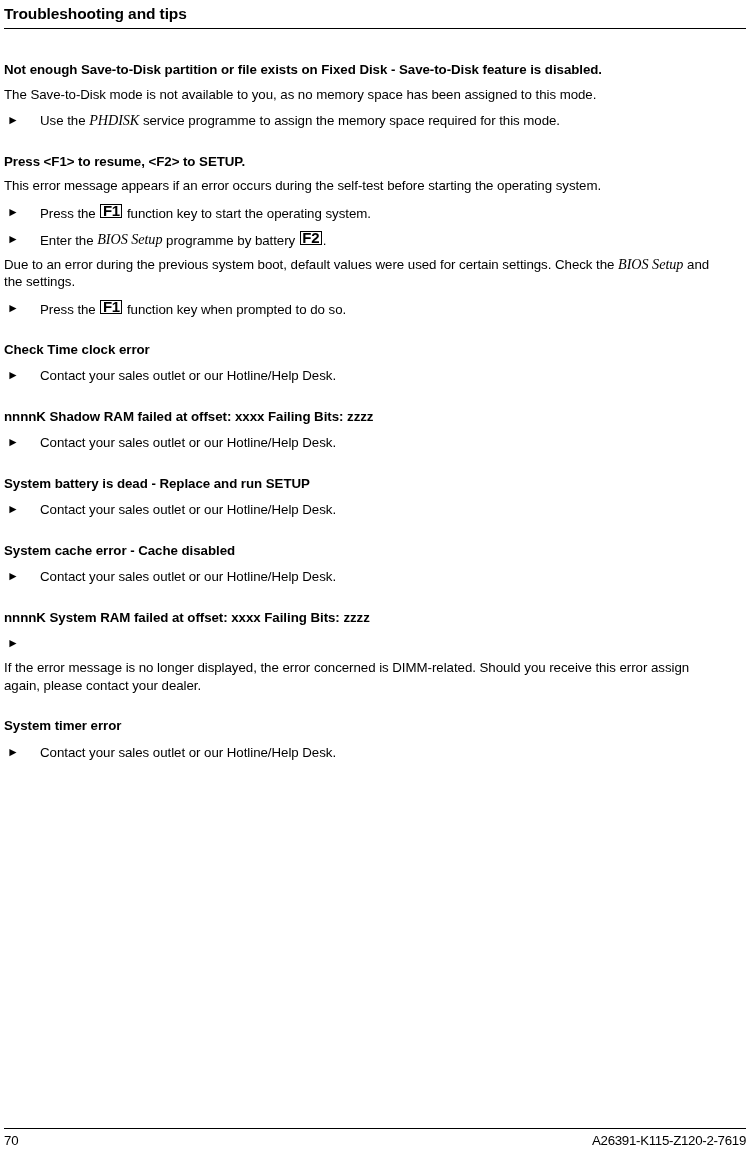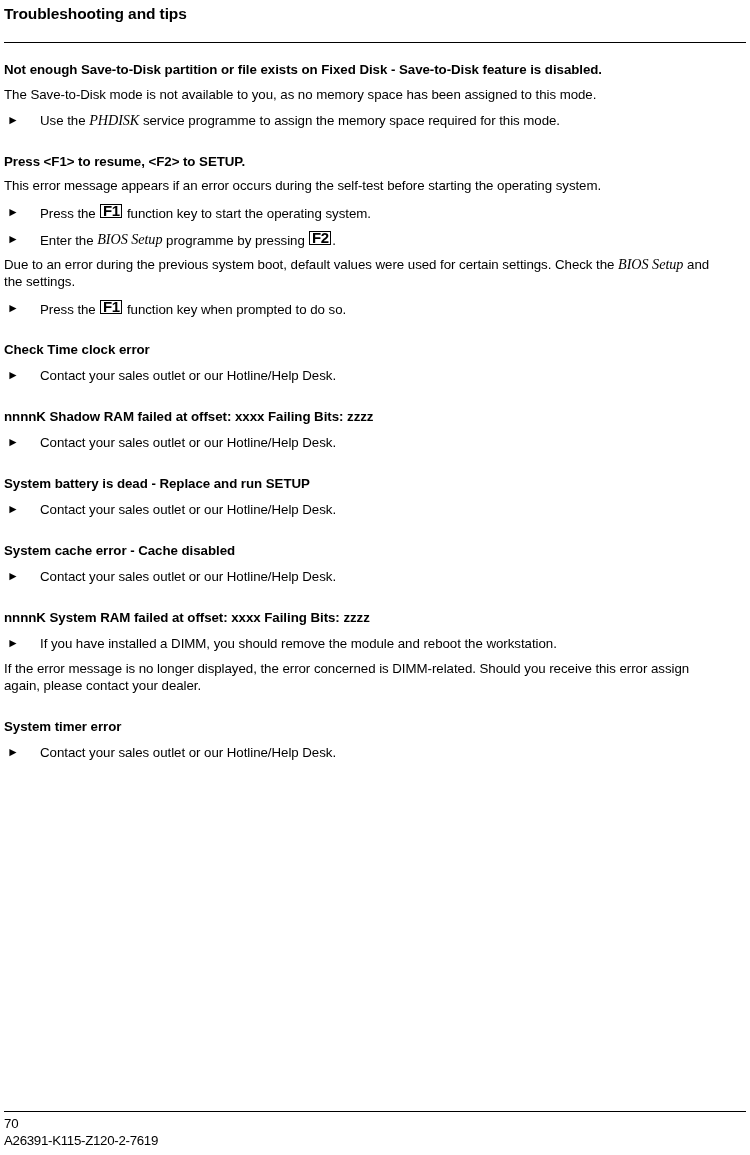--- a/index.html
+++ b/index.html
@@ -30,21 +30,21 @@
     position: absolute;
     left: 4px;
     right: 4px;
     top: 4px;
   }
   .header-title {
     font-size: 15.5px;
     font-weight: bold;
     line-height: 19px;
     letter-spacing: -0.1px;
-    padding-bottom: 18px;
+    padding-bottom: 4px;
   }
   .header-rule {
     border-top: 1.6px solid #000;
     width: 742px;
     margin-top: 1px;
   }
 
   
   .content {
     position: absolute;
@@ -120,21 +120,20 @@
     border-top: 1.6px solid #000;
     width: 742px;
   }
   .footer-row {
     display: flex;
     justify-content: space-between;
     align-items: baseline;
     font-size: 13.3px;
     line-height: 17px;
     padding-top: 3px;
-    flex-direction: column;
   }
   .footer-page { letter-spacing: -0.2px; }
   .footer-id { letter-spacing: -0.3px; }
 </style>
 </head>
 <body>
 
 <div class="page">
 
   <div class="header">
@@ -149,21 +148,21 @@
     <div class="step">
       <span class="bullet">►</span><span>Use the </span><span class="smallcaps">PHDISK</span><span> service programme to assign the memory space required for this mode.</span>
     </div>
 
     <h2 class="msg spaced">Press &lt;F1&gt; to resume, &lt;F2&gt; to SETUP.</h2>
     <p class="para">This error message appears if an error occurs during the self-test before starting the operating system.</p>
     <div class="step">
       <span class="bullet">►</span><span>Press the </span><span class="key">F1</span><span> function key to start the operating system.</span>
     </div>
     <div class="step">
-      <span class="bullet">►</span><span>Enter the </span><span class="smallcaps">BIOS Setup</span><span> programme by pressing </span><span class="key">F2</span><span>.</span>
+      <span class="bullet">►</span><span>Enter the </span><span class="smallcaps">BIOS Setup</span><span> programme by battery </span><span class="key">F2</span><span>.</span>
     </div>
 
     <p class="para"><span>Due to an error during the previous system boot, default values were used for certain settings. Check the </span><span class="smallcaps">BIOS Setup</span><span> and the settings.</span></p>
     <div class="step">
       <span class="bullet">►</span><span>Press the </span><span class="key">F1</span><span> function key when prompted to do so.</span>
     </div>
 
     <h2 class="msg spaced">Check Time clock error</h2>
     <div class="step">
       <span class="bullet">►</span><span>Contact your sales outlet or our Hotline/Help Desk.</span>
@@ -179,21 +178,21 @@
       <span class="bullet">►</span><span>Contact your sales outlet or our Hotline/Help Desk.</span>
     </div>
 
     <h2 class="msg spaced">System cache error - Cache disabled</h2>
     <div class="step">
       <span class="bullet">►</span><span>Contact your sales outlet or our Hotline/Help Desk.</span>
     </div>
 
     <h2 class="msg spaced">nnnnK System RAM failed at offset: xxxx Failing Bits: zzzz</h2>
     <div class="step">
-      <span class="bullet">►</span><span>If you have installed a DIMM, you should remove the module and reboot the workstation.</span>
+      <span class="bullet">►</span>
     </div>
     <p class="para">If the error message is no longer displayed, the error concerned is DIMM-related. Should you receive this error assign again, please contact your dealer.</p>
 
     <h2 class="msg spaced">System timer error</h2>
     <div class="step">
       <span class="bullet">►</span><span>Contact your sales outlet or our Hotline/Help Desk.</span>
     </div>
 
   </div>
 

